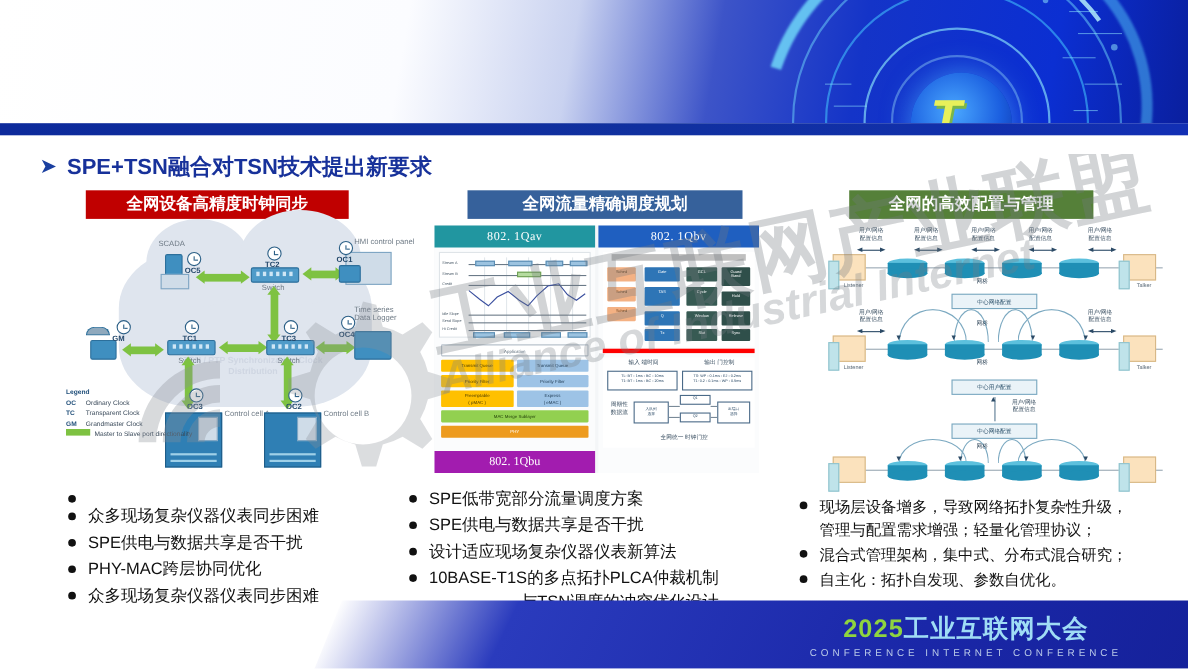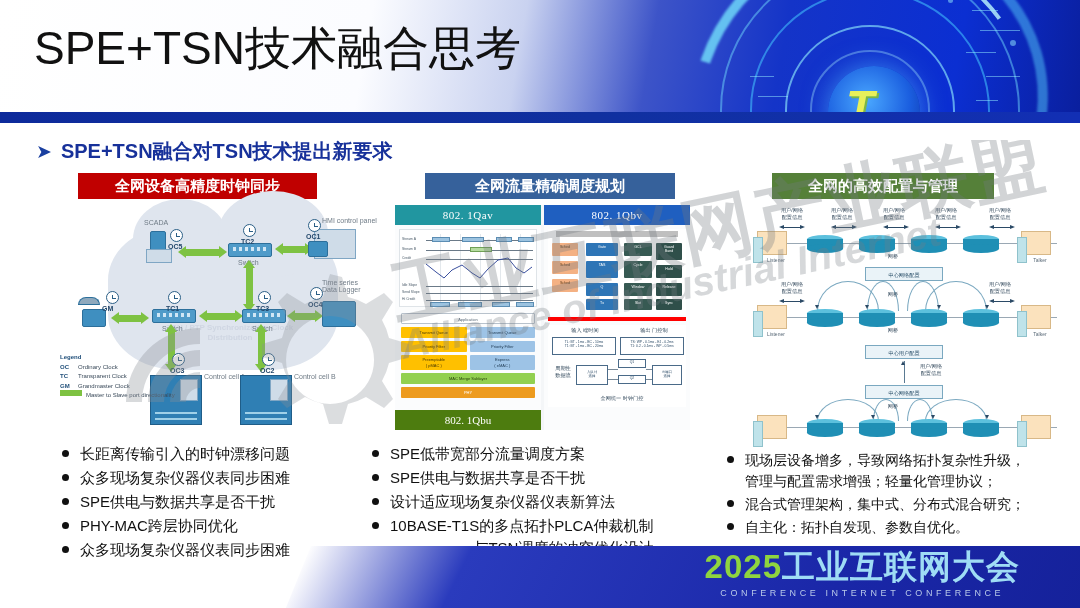--- a/index.html
+++ b/index.html
@@ -161,21 +161,21 @@
     height: 20px; line-height: 20px; text-align: center; color: #fff;
     font-size: 11px; font-family: "Liberation Serif", serif; letter-spacing: .5px;
   }
   .std-hdr.teal { background: #2196a0; }
   .std-hdr.blue { background: #1f5fc0; }
   .std-ftr {
     position: absolute; bottom: 0; left: 0; right: 0;
     height: 20px; line-height: 20px; text-align: center; color: #fff;
     font-size: 11px; font-family: "Liberation Serif", serif;
   }
-  .std-ftr.orange { background: #4d7c0f; }
+  .std-ftr.orange { background: #a21caf; }
   .std-ftr.green  { background: #548235; }
   .timing { position: absolute; left: 4px; top: 24px; width: 138px; height: 78px; background: #fff; border: 1px solid #dfe4e8; }
   .tl { position: absolute; left: 26px; right: 3px; height: 1px; background: #6b7a88; }
   .tblk { position: absolute; height: 5px; background: #9cc3e0; border: .5px solid #5b8db3; }
   .tblk.g { background: #b6dca0; border-color: #6fa055; }
   .trow-lbl { position: absolute; left: 2px; font-size: 3.4px; color: #4a5a68; }
   .tgrid { position: absolute; top: 4px; bottom: 3px; width: 1px; background: #e3e8ec; }
   .wave { position: absolute; left: 26px; top: 26px; width: 108px; height: 26px; }
   .flow { position: absolute; left: 6px; top: 108px; width: 134px; }
   .fb { height: 11px; margin-bottom: 3px; font-size: 4px; color: #fff; text-align: center; line-height: 11px; border-radius: 1px; }
@@ -274,21 +274,21 @@
   #bullets-right li .dot { margin-top: 6px; }
   .footer-clip {
     position: absolute; left: 0; bottom: 0; width: 1080px; height: 62px; overflow: hidden;
   }
   .footer-skew {
     position: absolute; left: 300px; bottom: -10px; width: 900px; height: 90px;
     background: linear-gradient(95deg, rgba(255,255,255,0) 0%, #2a3bbd 18%, #1a27a8 60%, #131f95 100%);
     transform: skewX(-22deg);
   }
   .logo { position: absolute; right: 60px; bottom: 10px; text-align: center; }
-  .logo-main { font-size: 33px; font-weight: bold; letter-spacing: 1px; line-height: 1; white-space: nowrap; }
+  .logo-main { font-size: 23px; font-weight: bold; letter-spacing: 1px; line-height: 1; white-space: nowrap; }
   .logo-year { color: #8fd43f; font-family: "Liberation Sans", sans-serif; }
   .logo-cn { color: #9fdcf5; }
   .logo-sub {
     margin-top: 5px; font-size: 9px; color: #b8c8e8; letter-spacing: 3.6px;
     white-space: nowrap;
   }
 </style>
 </head>
 <body>
 
@@ -311,21 +311,20 @@
 
         <i style="left:70px;top:196px;width:24px;height:1px;"></i>
         <i style="left:78px;top:216px;width:30px;height:1px;"></i>
         <i style="left:330px;top:160px;width:6px;height:6px;border-radius:50%;"></i>
         <i style="left:268px;top:118px;width:5px;height:5px;border-radius:50%;"></i>
 
       </div>
       <div class="hdr-core"></div>
       <div class="hdr-t">T</div>
     </div>
-    <div class="title">SPE+TSN技术融合思考</div>
   </div>
   <div class="hdr-bar"></div>
 
   <div class="subtitle-row">
     <span class="chev">➤</span>
     <span class="subtitle">SPE+TSN融合对TSN技术提出新要求</span>
   </div>
 
   <div class="banner red">全网设备高精度时钟同步</div>
   <div class="banner blue">全网流量精确调度规划</div>
@@ -719,21 +718,20 @@
       </svg>
     </div>
     <div class="wm-cn">工业互联网产业联盟</div>
     <div class="wm-en">Alliance of Industrial Internet</div>
   </div>
 
   <div class="bullets" id="bullets-left">
     <ul>
       <li>
           <span class="dot"></span>
-          <span class="txt">长距离传输引入的时钟漂移问题</span>
         </li>
       <li>
           <span class="dot"></span>
           <span class="txt">众多现场复杂仪器仪表同步困难</span>
         </li>
       <li>
           <span class="dot"></span>
           <span class="txt">SPE供电与数据共享是否干扰</span>
         </li>
       <li>

